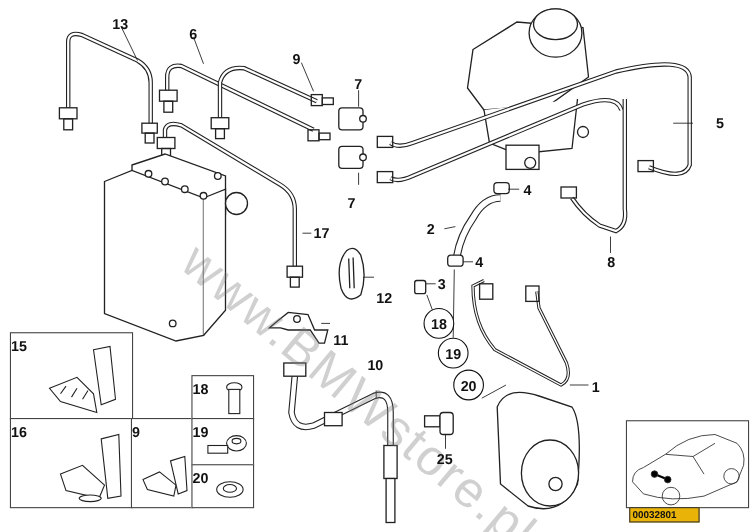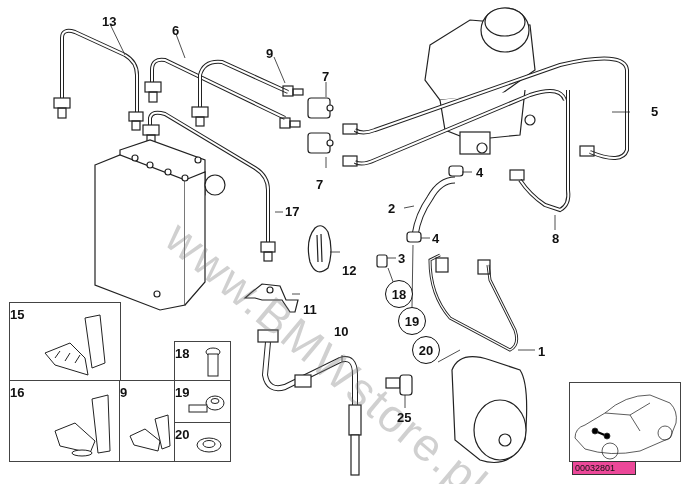--- a/index.html
+++ b/index.html
@@ -7,21 +7,21 @@
     font-family:"Liberation Sans",sans-serif;}
   svg.parts{position:absolute;left:0;top:0;}
   .lbl{position:absolute;font-weight:bold;font-size:13px;color:#111;line-height:1;}
   .circ{position:absolute;width:26px;height:26px;border:1.5px solid #111;border-radius:50%;
     background:#fff;font-weight:bold;font-size:13px;display:flex;align-items:center;justify-content:center;color:#111;}
   .box{position:absolute;border:1px solid #444;background:#fff;}
   .boxnum{position:absolute;left:0;top:4px;font-weight:bold;font-size:13px;color:#111;}
   .watermark{position:absolute;left:190px;top:210px;font-size:46px;color:rgba(120,120,120,0.35);
     transform:rotate(40deg);transform-origin:left top;white-space:nowrap;letter-spacing:2px;pointer-events:none;}
   .diagcode{position:absolute;left:572px;top:461px;width:60px;height:12px;border:1px solid #333;
-    font-size:9px;line-height:12px;padding-left:2px;color:#111;background:#ec4899;}
+    font-size:9px;line-height:12px;padding-left:2px;color:#111;background:#eab308;font-weight:bold;}
 </style>
 </head>
 <body>
 
 <div id="canvas">
 
   <svg class="parts" width="686" height="484" viewBox="0 0 686 484" fill="none" stroke="#222" stroke-width="1.2">
 
     <g>
       <path d="M62 98 L62 38 Q62 28 75 32 L125 55 Q137 62 137 75 L137 112" stroke-width="4"></path>

